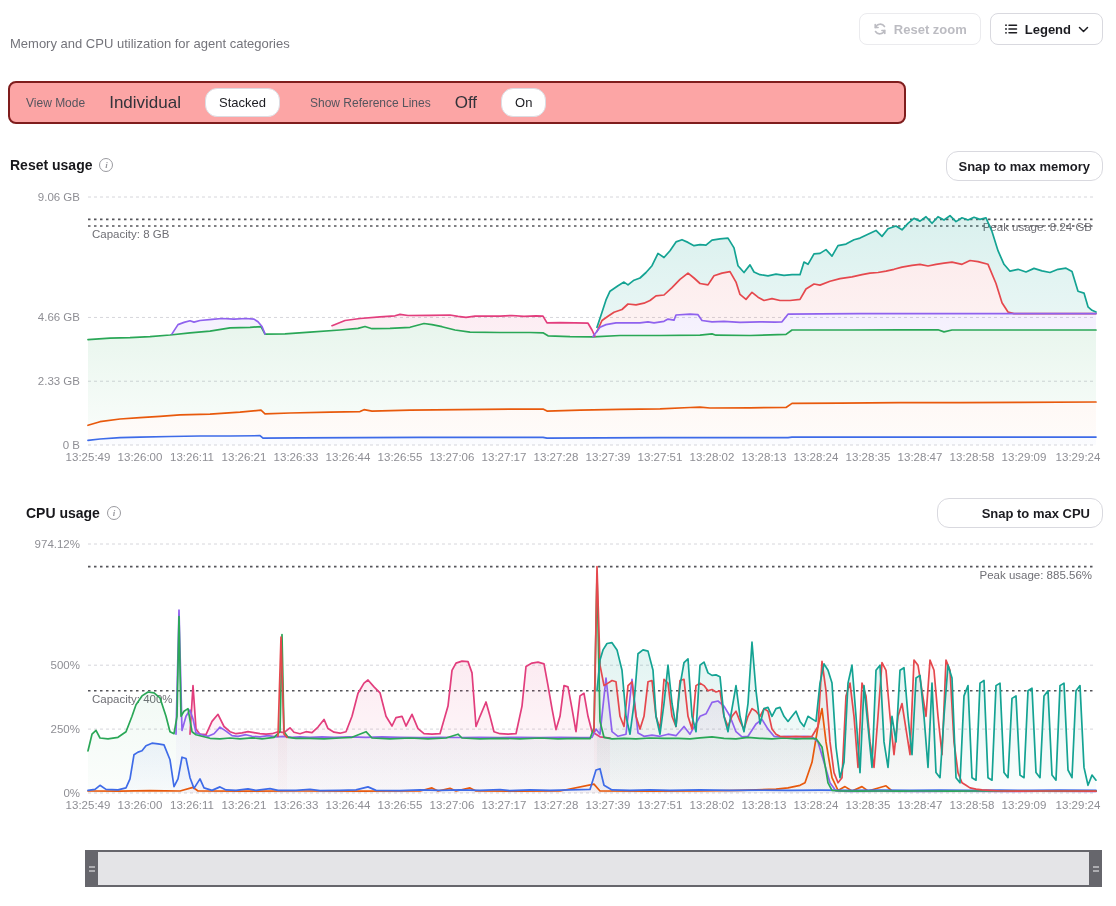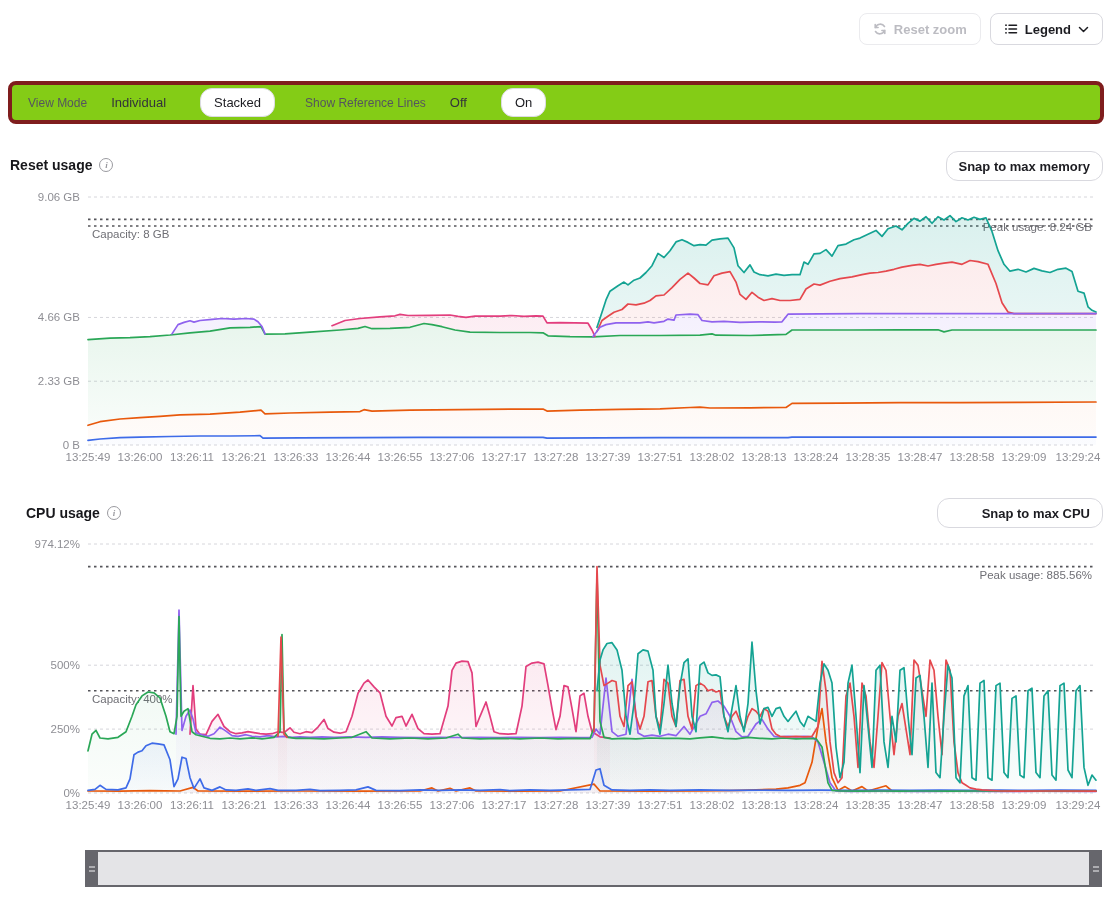--- a/index.html
+++ b/index.html
@@ -10,25 +10,25 @@
   .title { position:absolute; left:10px; top:7px; font-size:19px; font-weight:700; color:#131316; letter-spacing:-0.2px; }
   .subtitle { position:absolute; left:10px; top:36px; font-size:13px; color:#74747b; }
 
   .top-actions { position:absolute; right:13px; top:13px; display:flex; gap:9px;padding-left:38px; }
   .btn { display:inline-flex; align-items:center; gap:7px; height:32px; padding:0 13px;
          background:#fff; border:1px solid #d9d9df; border-radius:8px;
          font-size:13px; font-weight:700; color:#1c1c21; cursor:pointer; white-space:nowrap; }
   .btn.disabled { color:#bcbcc2; border-color:#ebebee; cursor:default; }
   .btn svg { display:block; }
 
-  .controls-bar { position:absolute; left:8px; top:81px; width:1096px; height:43px;
-                  background:#84cc16; border:4px solid #7f1d1d; border-radius:8px;
+  .controls-bar { position:absolute; left:8px; top:81px; width:898px; height:43px;
+                  background:#fca5a5; border:2px solid #7f1d1d; border-radius:8px;
                   display:flex; align-items:center; padding:0 16px; }
   .ctl-label { font-size:12px; color:#55555e; margin-right:24px; }
-  .ctl-option { font-size:13px; color:#33333a; margin-right:34px; cursor:pointer; }
+  .ctl-option { font-size:17px; color:#33333a; margin-right:24px; cursor:pointer; }
   .ctl-pill { font-size:13px; color:#1c1c21; background:#fff; border:1px solid #dcdce2;
               border-radius:12px; padding:6px 13px; cursor:pointer; }
   .gap-lg { margin-left:30px; }
 
   .section-title { position:absolute; left:10px; display:flex; align-items:center; gap:7px;
                    font-size:14px; font-weight:700; color:#17171b; }
   .info-icon { width:14px; height:14px; border:1.2px solid #9a9a9f; border-radius:50%;
                color:#9a9a9f; font-size:9px; font-weight:700; display:inline-flex;
                align-items:center; justify-content:center; font-family:"Liberation Serif", serif; font-style:italic; }
   .snap-btn { position:absolute; right:13px; height:30px; display:inline-flex; align-items:center;
@@ -42,20 +42,21 @@
   .brush-handle { position:absolute; top:-2px; bottom:-2px; width:13px; background:#66666c; cursor:ew-resize; }
   .brush-handle.left { left:0; } .brush-handle.right { right:0; }
   .grip { position:absolute; top:50%; left:50%; transform:translate(-50%,-50%);
           width:6px; height:5px; border-top:1.5px solid #f4f4f5; border-bottom:1.5px solid #f4f4f5; }
 </style>
 </head>
 <body>
 
 <div class="page">
 
+  <div class="subtitle">Memory and CPU utilization for agent categories</div>
 
   <div class="top-actions">
     <button class="btn disabled">
       <span>
         <svg width="14" height="14" viewBox="0 0 14 14" fill="none" stroke="currentColor" stroke-width="1.6" stroke-linecap="round">
           <path d="M11.5 4.5A5 5 0 0 0 2.6 5.4"></path>
             <path d="M2.5 9.5a5 5 0 0 0 8.9-.9"></path>
           <path d="M2.2 2.6v2.9h2.9" fill="none"></path>
             <path d="M11.8 11.4V8.5H8.9" fill="none"></path>
         </svg>

